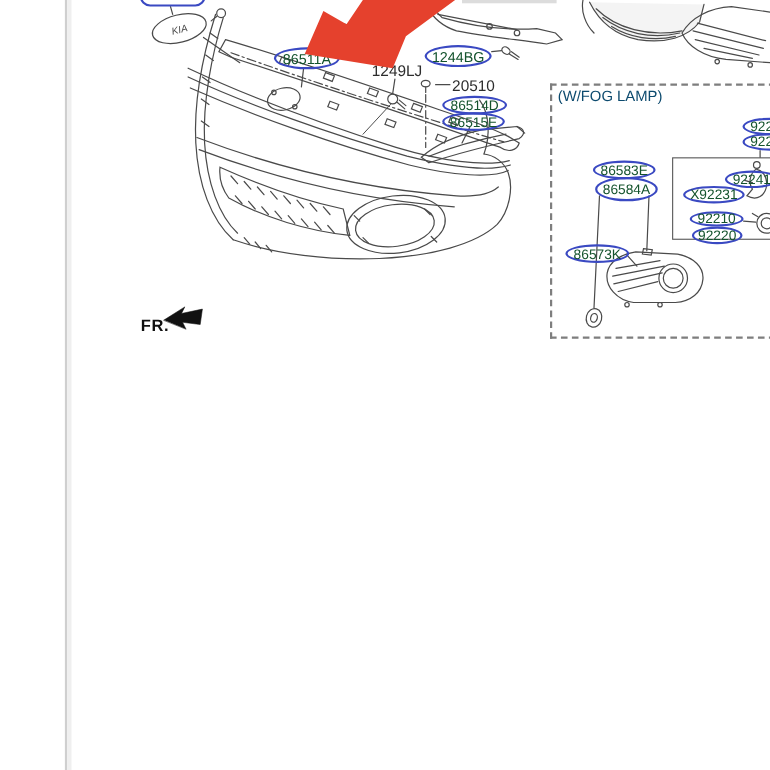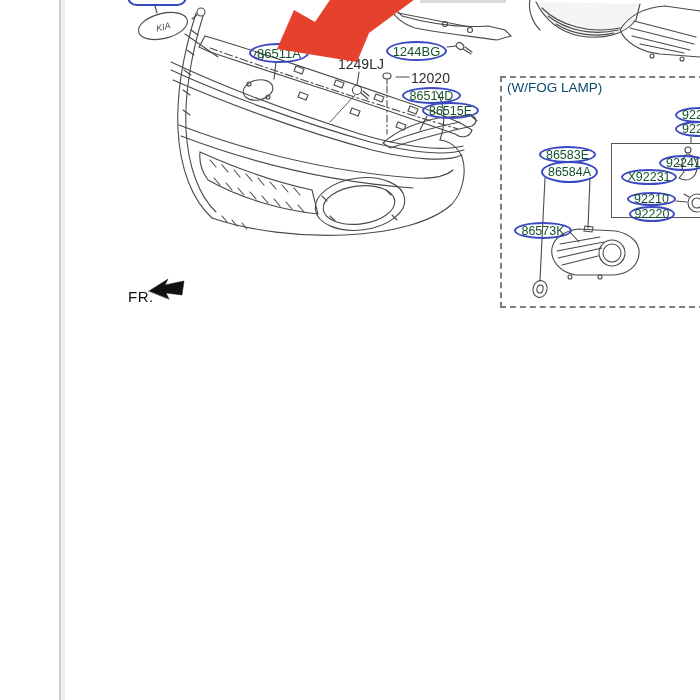--- a/index.html
+++ b/index.html
@@ -14,21 +14,21 @@
         color:#14532d;font-size:13px;white-space:nowrap;background:transparent;}
   .pill.cut{border-radius:10px;}
   .pill.f12{font-size:12.5px;}
   .pill.clip{justify-content:flex-start;padding-left:5px;}
   .ptxt{position:absolute;z-index:2;color:#2d2d2d;font-size:14px;white-space:nowrap;}
   .fogbox{position:absolute;z-index:1;left:500px;top:76px;width:205px;height:232px;
           border:2px dashed #7e7e7e;box-sizing:border-box;}
   .solidbox{position:absolute;z-index:1;left:611px;top:143px;width:100px;height:75px;
             border:1.5px solid #555;box-sizing:border-box;}
   .fogtitle{position:absolute;z-index:2;left:507px;top:80px;font-size:13.5px;color:#0c4a6e;}
-  .frlabel{position:absolute;z-index:2;left:128px;top:288px;font-size:15px;font-weight:normal;
+  .frlabel{position:absolute;z-index:2;left:128px;top:288px;font-size:15px;font-weight:bold;
            color:#111;letter-spacing:0.5px;}
 </style>
 </head>
 <body>
 
 <div class="stage">
 
   <div class="vline1"></div>
   <div class="vline2"></div>
 
@@ -184,24 +184,24 @@
   <div class="solidbox"></div>
 
   <div class="pill cut" style="left:127px;top:-13px;width:60px;height:19px;"></div>
 
   <div class="pill" style="left:249px;top:43px;width:60px;height:20px;">86511A</div>
 
   <div class="pill" style="left:386px;top:41px;width:61px;height:20px;text-align:center;">1244BG</div>
 
   <div class="ptxt" style="left:338px;top:56px;text-align:center;">1249LJ</div>
 
-  <div class="ptxt" style="left:411px;top:70px;">12020</div>
+  <div class="ptxt" style="left:411px;top:70px;">20510</div>
 
   <div class="pill f12" style="left:402px;top:87px;width:59px;height:17px;">86514D</div>
-  <div class="pill f12" style="left:422px;top:102px;width:57px;height:17px;">86515E</div>
+  <div class="pill f12" style="left:402px;top:102px;width:57px;height:17px;">86515E</div>
 
   <div class="pill f12 clip" style="left:675px;top:107px;width:50px;height:16px;">9220</div>
   <div class="pill f12 clip" style="left:675px;top:121px;width:50px;height:16px;">9220</div>
 
   <div class="pill f12" style="left:648px;top:155px;width:49px;height:16px;margin-left:11px;">92241</div>
   <div class="pill f12" style="left:621px;top:169px;width:56px;height:16px;">X92231</div>
 
   <div class="pill f12" style="left:627px;top:192px;width:49px;height:14px;">92210</div>
   <div class="pill f12" style="left:629px;top:206px;width:46px;height:16px;">92220</div>
 

